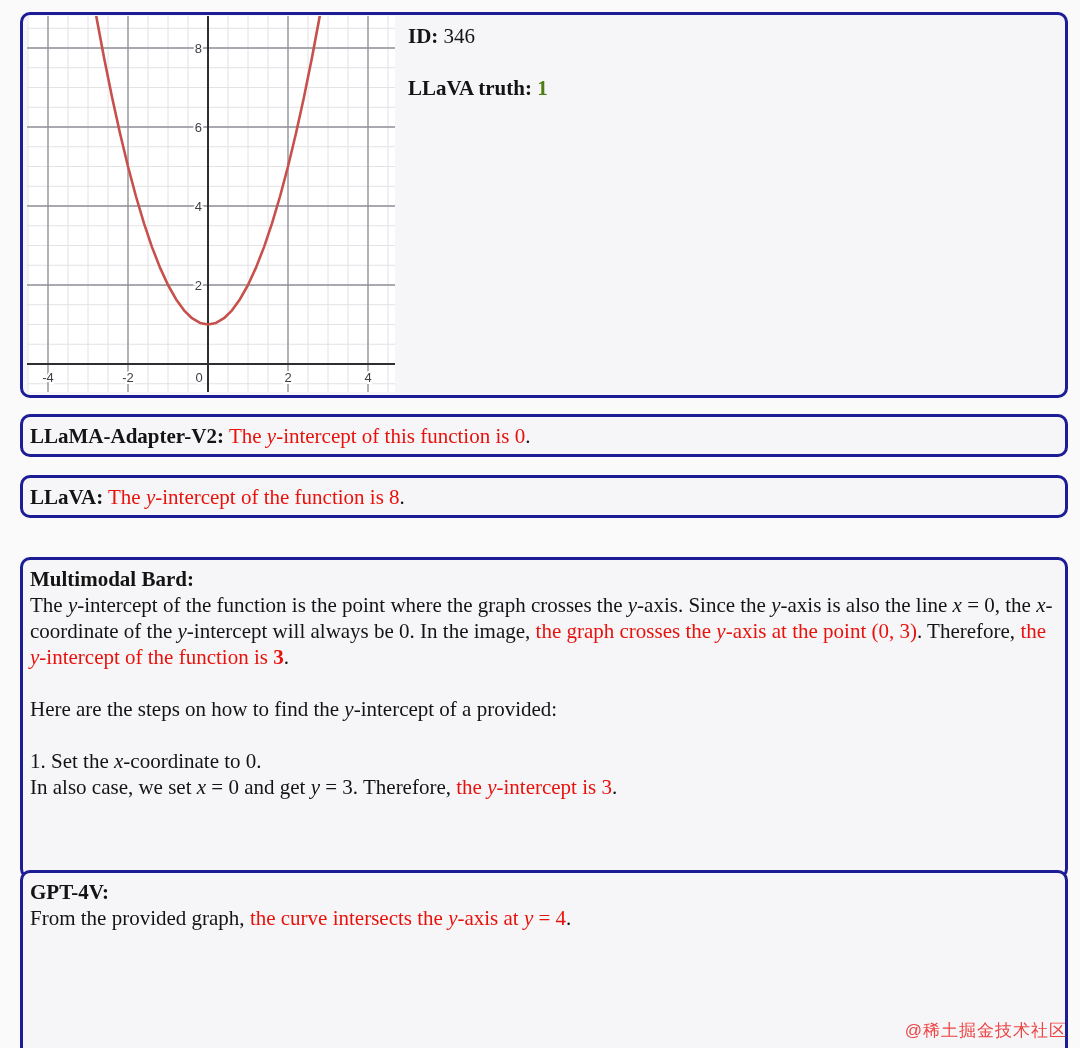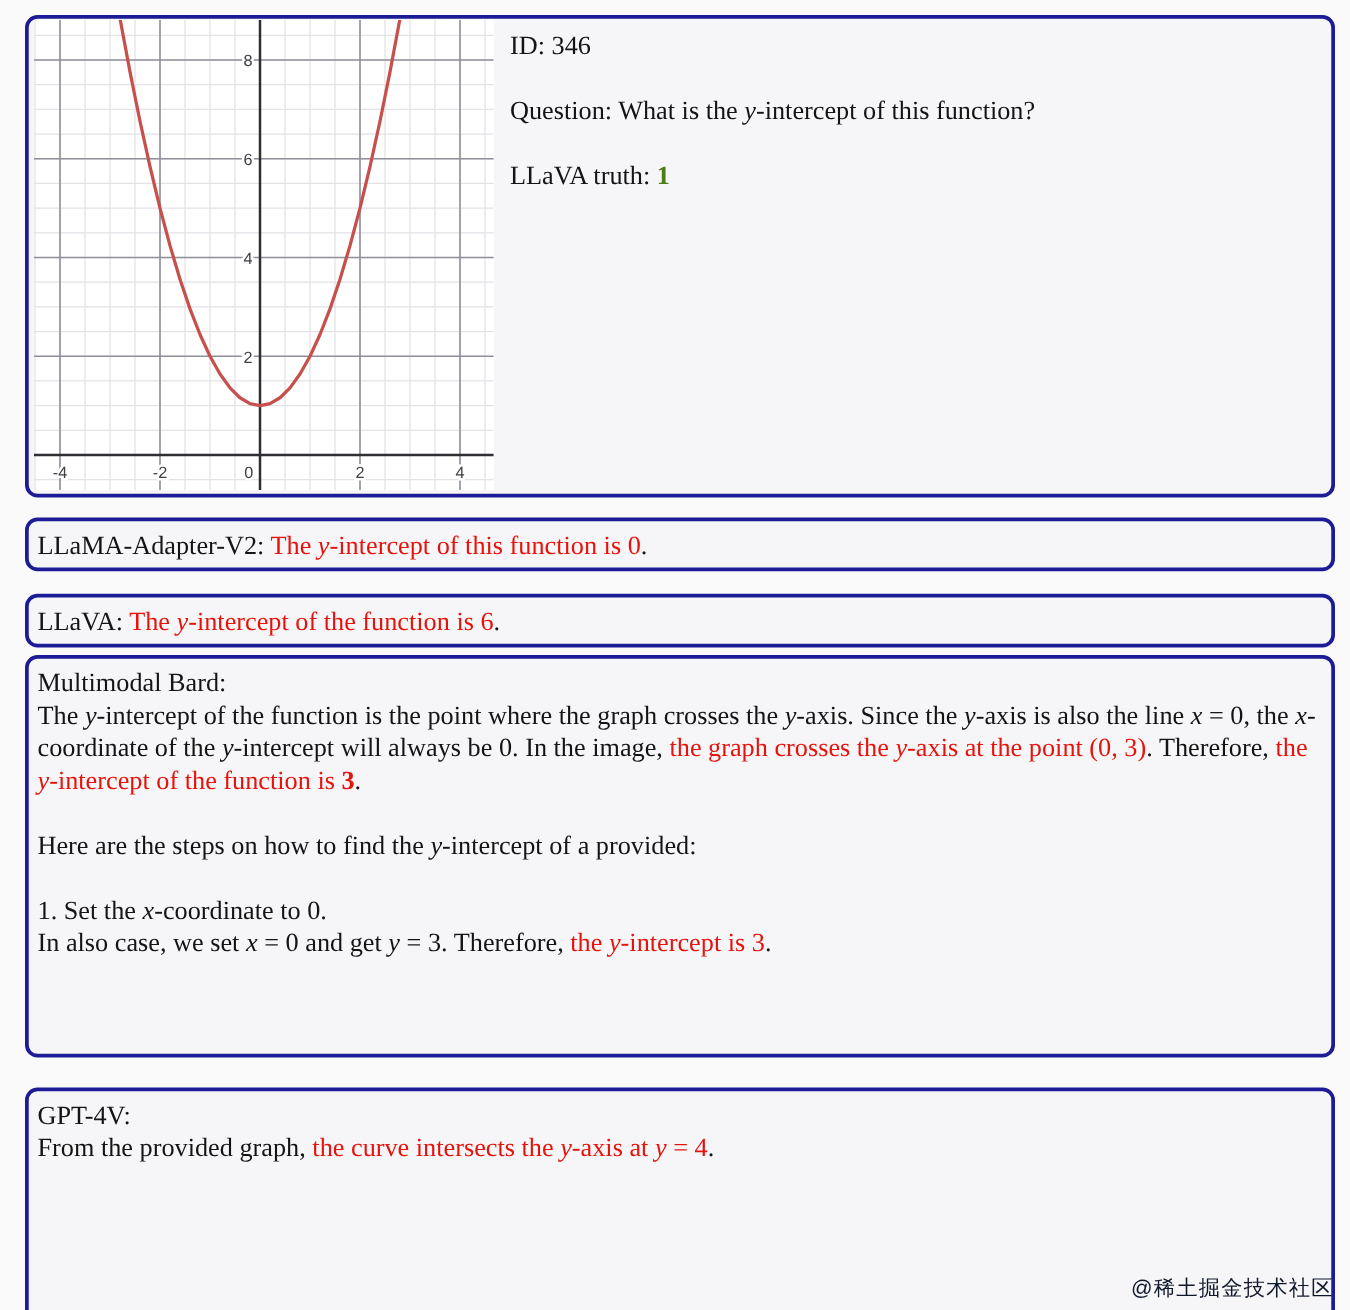--- a/index.html
+++ b/index.html
@@ -9,38 +9,38 @@
     font-family:"Liberation Serif","DejaVu Serif",serif;
     color:#141414;
   }
   .box{
     position:absolute;left:20px;width:1048px;box-sizing:border-box;
     background:#f6f6f8;border:3px solid #1c1c96;border-radius:10px;
   }
   #example-box{top:12px;height:386px;}
   #box-llama{top:414px;padding:6px 20px 5px 7px;}
   #box-llava{top:475px;padding:6px 12px 5px 7px;}
-  #box-bard{top:524px;height:322px;padding:6px 12px 10px 7px;overflow:hidden;}
+  #box-bard{top:557px;height:322px;padding:6px 12px 10px 7px;overflow:hidden;}
   #box-gpt4v{top:858px;height:212px;padding:6px 12px 0 7px;overflow:hidden;margin-top:12px;}
   .graph{
     position:absolute;left:4px;top:1px;width:368px;height:376px;background:#fff;
   }
   #example-info{position:absolute;left:385px;top:9px;width:645px;}
   #example-info .row{margin:0 0 28px 0;font-size:21px;line-height:24px;}
   .para{margin:0;font-size:21px;line-height:26px;}
   .mb{margin-bottom:26px;}
-  b{font-weight:normal;}
+  b{font-weight:bold;}
   .red{color:#e8120c;}
   .green{color:#4e7d15;font-weight:bold;}
   .mi{font-style:italic;}
   .bold{font-weight:bold;}
   #watermark{
     position:absolute;top:1019px;right:13px;z-index:5;
     font-family:"Liberation Sans","DejaVu Sans",sans-serif;
-    font-size:17px;color:#0f172a;letter-spacing:1px;
+    font-size:17px;color:#ef4444;letter-spacing:1px;
   }
 </style>
 </head>
 <body>
 
 <div id="page">
 
   <div class="box" id="example-box">
     <svg id="graph" class="graph" viewBox="0 0 368 376">
         <rect x="0" y="0" width="368" height="376" fill="#ffffff"></rect>
@@ -98,31 +98,30 @@
         <text x="172" y="366" text-anchor="middle" fill="#3f3f45" font-size="13" font-family="Liberation Sans, sans-serif" stroke="#ffffff" stroke-width="4" paint-order="stroke">0</text>
         <text x="261" y="366" text-anchor="middle" fill="#3f3f45" font-size="13" font-family="Liberation Sans, sans-serif" stroke="#ffffff" stroke-width="4" paint-order="stroke">2</text>
         <text x="341" y="366" text-anchor="middle" fill="#3f3f45" font-size="13" font-family="Liberation Sans, sans-serif" stroke="#ffffff" stroke-width="4" paint-order="stroke">4</text>
         <text x="175" y="274" text-anchor="end" fill="#3f3f45" font-size="13" font-family="Liberation Sans, sans-serif" stroke="#ffffff" stroke-width="4" paint-order="stroke">2</text>
         <text x="175" y="195" text-anchor="end" fill="#3f3f45" font-size="13" font-family="Liberation Sans, sans-serif" stroke="#ffffff" stroke-width="4" paint-order="stroke">4</text>
         <text x="175" y="116" text-anchor="end" fill="#3f3f45" font-size="13" font-family="Liberation Sans, sans-serif" stroke="#ffffff" stroke-width="4" paint-order="stroke">6</text>
         <text x="175" y="37" text-anchor="end" fill="#3f3f45" font-size="13" font-family="Liberation Sans, sans-serif" stroke="#ffffff" stroke-width="4" paint-order="stroke">8</text>
       </svg>
     <div id="example-info">
       <p class="row"><b>ID:</b><span> 346</span></p>
-      <p class="row"><b>Question:</b><span><span> What is the </span><span class="mi">y</span><span>-intercept of this function?</span></span></p>
       <p class="row"><b>LLaVA truth:</b><span class="green"> 1</span></p>
     </div>
   </div>
 
   <div class="box" id="box-llama">
     <p class="para"><b>LLaMA-Adapter-V2:</b><span><span> </span><span class="red">The </span><span class="red mi">y</span><span class="red">-intercept of this function is 0</span><span>.</span></span></p>
   </div>
 
   <div class="box" id="box-llava">
-    <p class="para"><b>LLaVA:</b><span><span> </span><span class="red">The </span><span class="red mi">y</span><span class="red">-intercept of the function is 6</span><span>.</span></span></p>
+    <p class="para"><b>LLaVA:</b><span><span> </span><span class="red">The </span><span class="red mi">y</span><span class="red">-intercept of the function is 8</span><span>.</span></span></p>
   </div>
 
   <div class="box" id="box-bard">
     <p class="para"><b>Multimodal Bard:</b></p>
     <p class="para mb"><span>The </span><span class="mi">y</span><span>-intercept of the function is the point where the graph crosses the </span><span class="mi">y</span><span>-axis. Since the </span><span class="mi">y</span><span>-axis is also the line </span><span class="mi">x</span><span> = 0, the </span><span class="mi">x</span><span>-coordinate of the </span><span class="mi">y</span><span>-intercept will always be 0. In the image, </span><span class="red">the graph crosses the </span><span class="red mi">y</span><span class="red">-axis at the point (0, 3)</span><span>. Therefore, </span><span class="red">the </span><span class="red mi">y</span><span class="red">-intercept of the function is </span><span class="red bold">3</span><span>.</span></p>
     <p class="para mb"><span>Here are the steps on how to find the </span><span class="mi">y</span><span>-intercept of a provided:</span></p>
     <p class="para"><span>1. Set the </span><span class="mi">x</span><span>-coordinate to 0.</span></p>
     <p class="para"><span>In also case, we set </span><span class="mi">x</span><span> = 0 and get </span><span class="mi">y</span><span> = 3. Therefore, </span><span class="red">the </span><span class="red mi">y</span><span class="red">-intercept is 3</span><span>.</span></p>
   </div>
 

